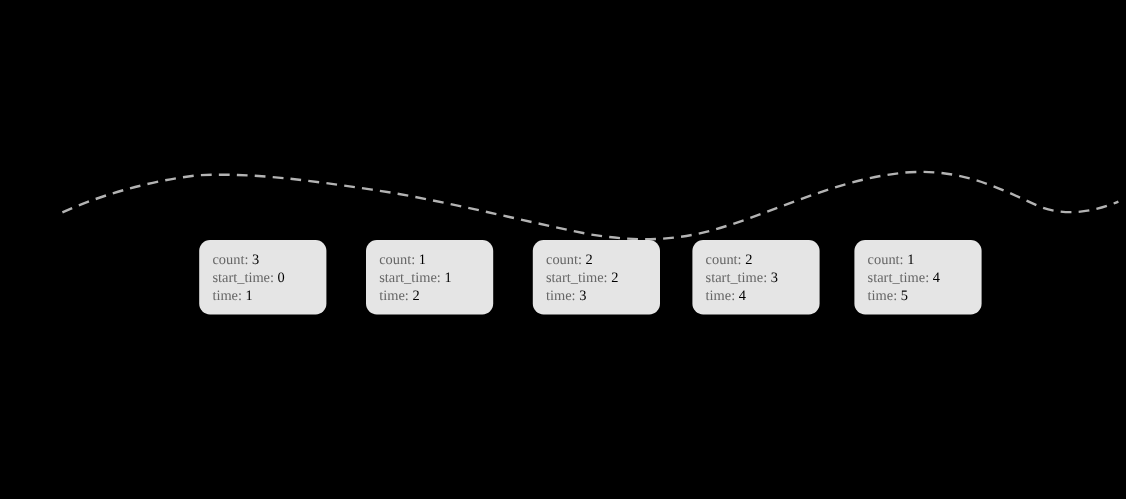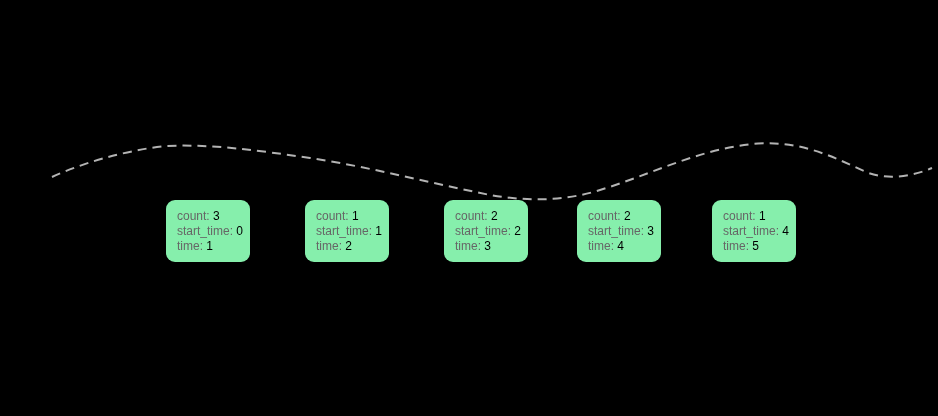--- a/index.html
+++ b/index.html
@@ -21,27 +21,28 @@
     position: absolute;
     left: 0;
     top: 0;
     width: 938px;
     height: 416px;
     z-index: 1;
   }
   .card {
     position: absolute;
     top: 200px;
-    width: 84px;
+    width: 106px;
     height: 62px;
-    background: #86efac;
+    background: #e5e5e5;
     border-radius: 9px;
     z-index: 2;
     box-sizing: border-box;
     padding: 9px 0 0 11px;
+    font-family: Liberation Serif, serif;
   }
   .card .line {
     font-size: 12px;
     line-height: 15px;
     white-space: nowrap;
   }
   .card .lbl { color: #666666; }
   .card .val { color: #000000; }
   .card-1 { left: 166px; }
   .card-2 { left: 305px; }

